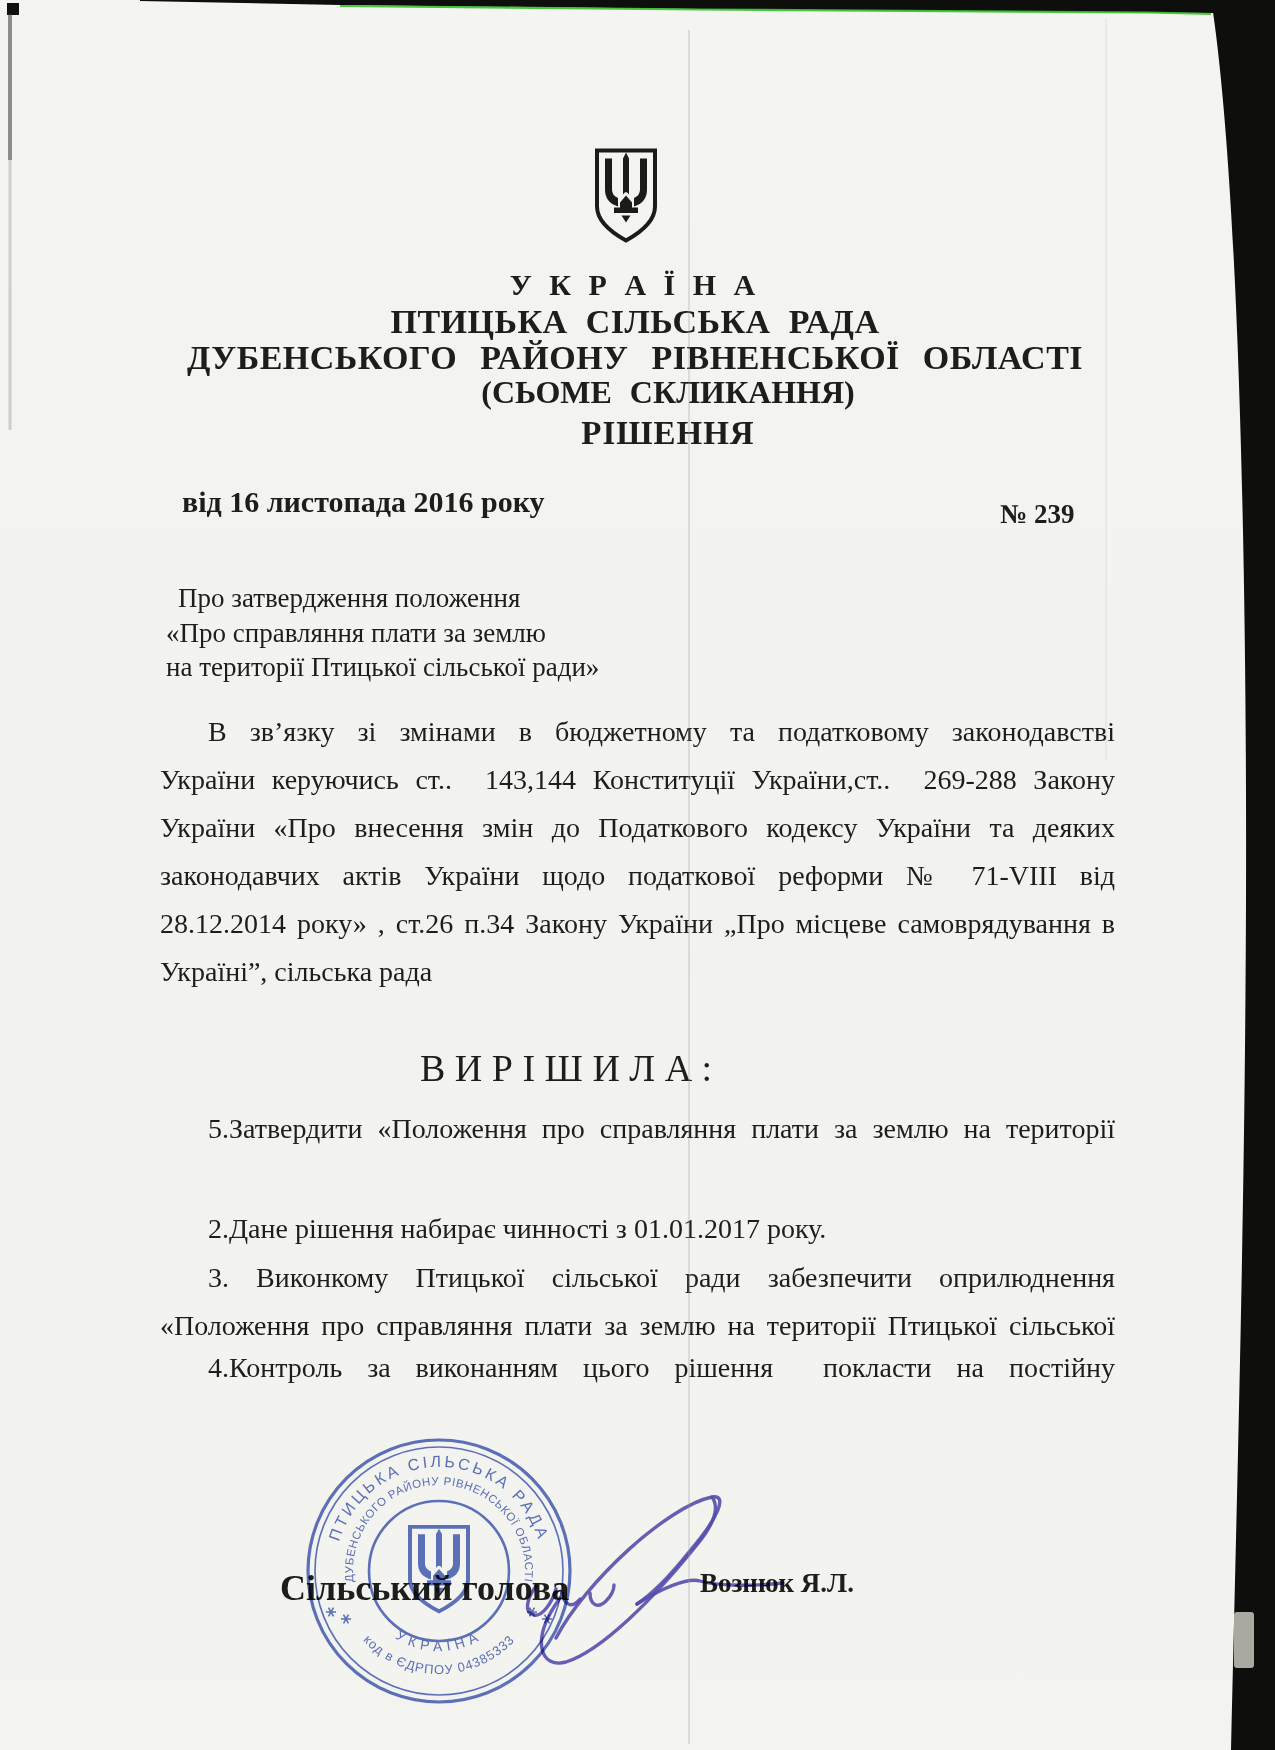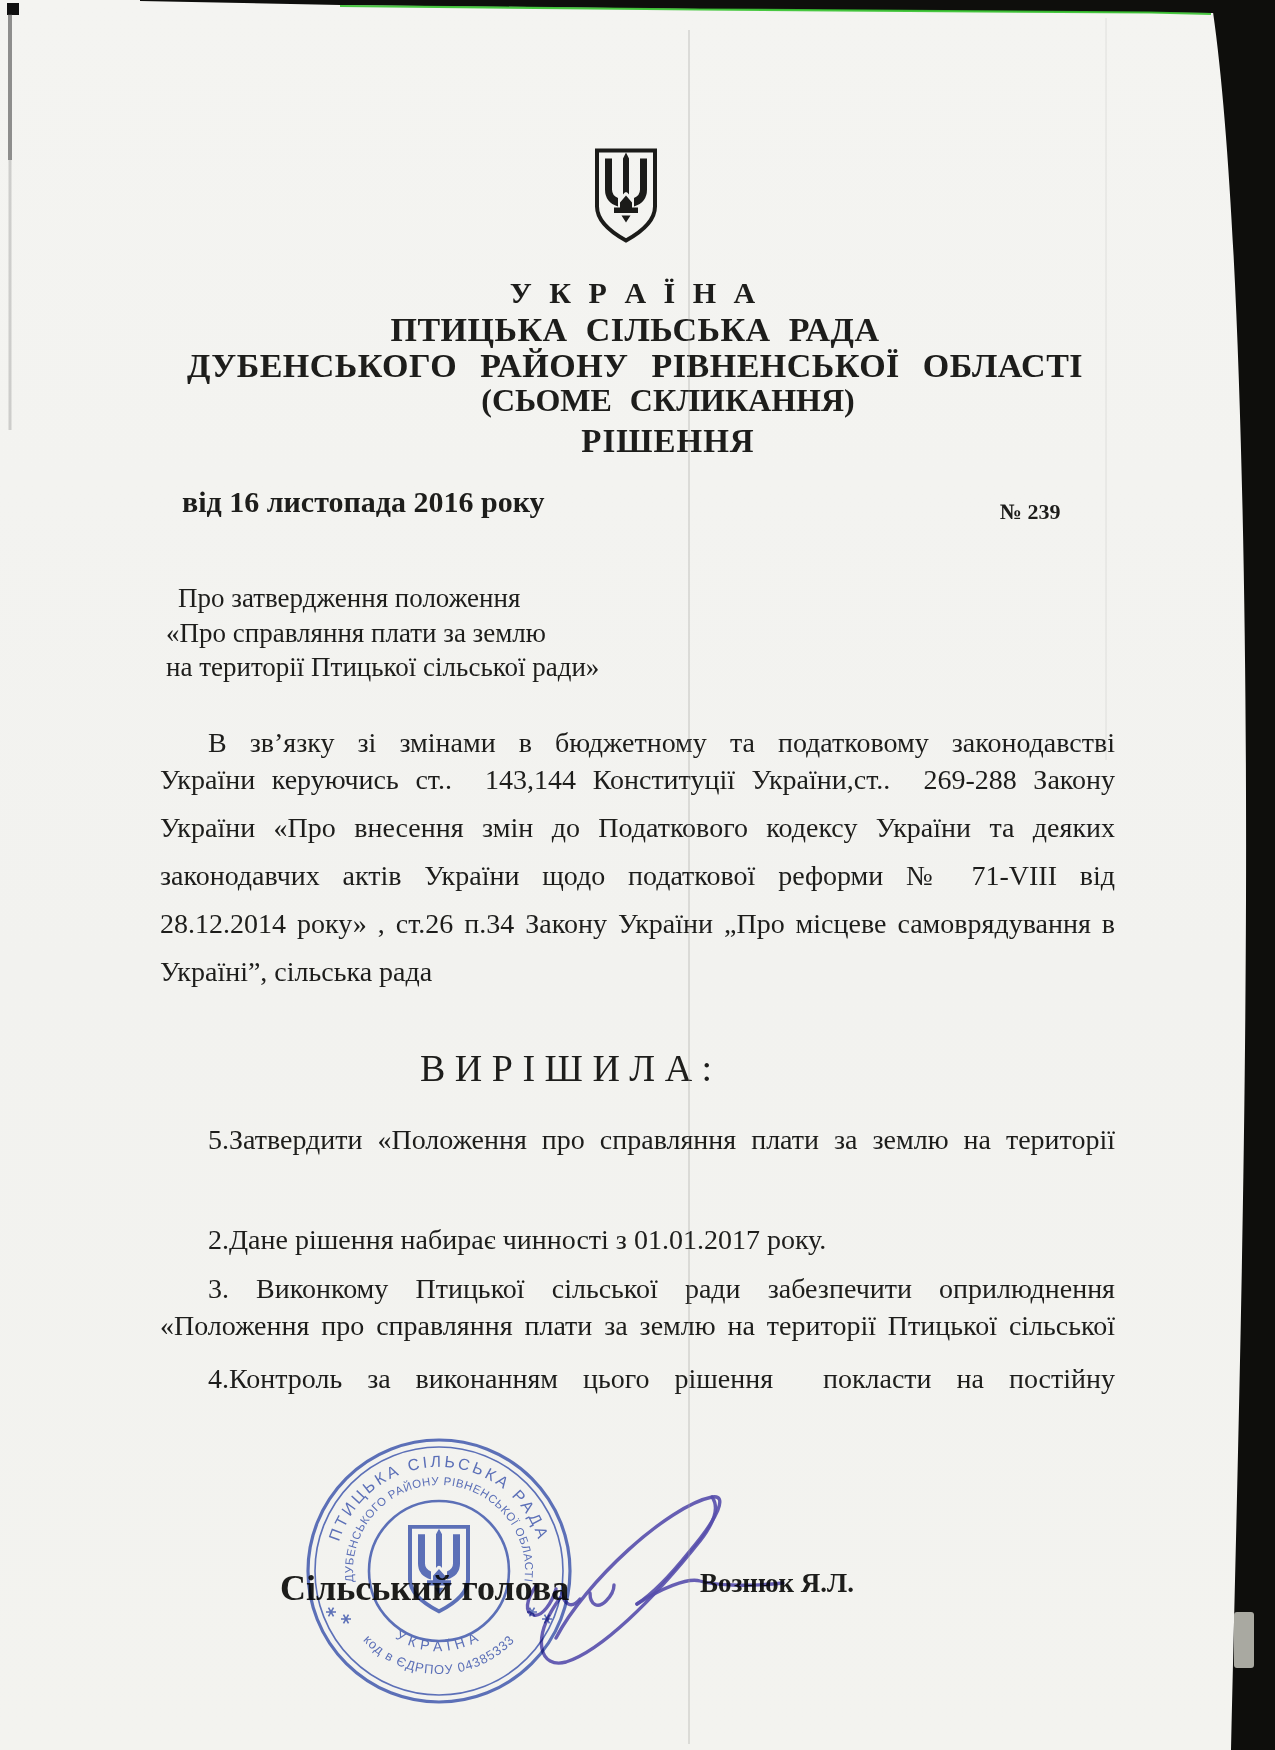--- a/index.html
+++ b/index.html
@@ -5,36 +5,36 @@
   html,body{margin:0;padding:0;}
   body{
     width:1275px;height:1750px;position:relative;overflow:hidden;
     background:#f3f3f0;
     font-family:"Liberation Serif", serif;
     color:#1d1d1b;
   }
   .paper{position:absolute;inset:0;background:linear-gradient(180deg,#f4f4f1 0%,#f2f2ef 55%,#f3f3ef 100%);}
   
   .emblem{position:absolute;left:590px;top:146px;width:72px;height:99px;color:#1b1b19;}
-  .hline{position:absolute;left:0;width:1270px;text-align:center;font-weight:bold;white-space:pre;margin-top:8px;}
+  .hline{position:absolute;left:0;width:1270px;text-align:center;font-weight:bold;white-space:pre;}
   .h-country{top:268px;font-size:30px;letter-spacing:5px;}
   .h-council{top:303px;font-size:34px;word-spacing:9px;letter-spacing:.5px;}
   .h-district{top:339px;font-size:34px;word-spacing:14px;letter-spacing:.5px;}
   .h-session{top:374px;font-size:32px;word-spacing:10px;left:33px;}
   .h-doctype{top:415px;font-size:33px;left:33px;letter-spacing:1px;}
   
   .date-line{position:absolute;left:182px;top:485px;font-size:30px;font-weight:bold;}
-  .doc-number{position:absolute;left:1000px;top:499px;font-size:22px;font-weight:bold;}
+  .doc-number{position:absolute;left:1000px;top:499px;font-size:27px;font-weight:bold;}
   
   .subject{position:absolute;left:166px;top:581px;font-size:27px;line-height:34.5px;}
   .subject .s0{padding-left:12px;}
   
   .bodyline{position:absolute;left:160px;width:955px;font-size:28px;line-height:32px;white-space:pre-wrap;}
   .j{text-align:justify;text-align-last:justify;}
-  .ind{text-indent:48px;margin-top:11px;}
+  .ind{text-indent:48px;}
   .resolution-heading{position:absolute;left:420px;top:1046px;font-size:38px;white-space:pre;}
   
   .sig-title{position:absolute;left:280px;top:1567px;font-size:36px;font-weight:bold;}
   .sig-name{position:absolute;left:700px;top:1568px;font-size:27px;font-weight:bold;}
   
   .stamp{position:absolute;left:289px;top:1421px;width:300px;height:300px;color:#4a62bc;mix-blend-mode:multiply;opacity:.88;}
   .stamp .ring{fill:none;stroke:currentColor;}
   .stamp text{fill:currentColor;font-family:"Liberation Sans",sans-serif;}
   .signature-svg{position:absolute;inset:0;width:1275px;height:1750px;mix-blend-mode:multiply;}
   .signature-svg path{fill:none;stroke:#5b52b8;stroke-width:3.4;stroke-linecap:round;opacity:.9;}

